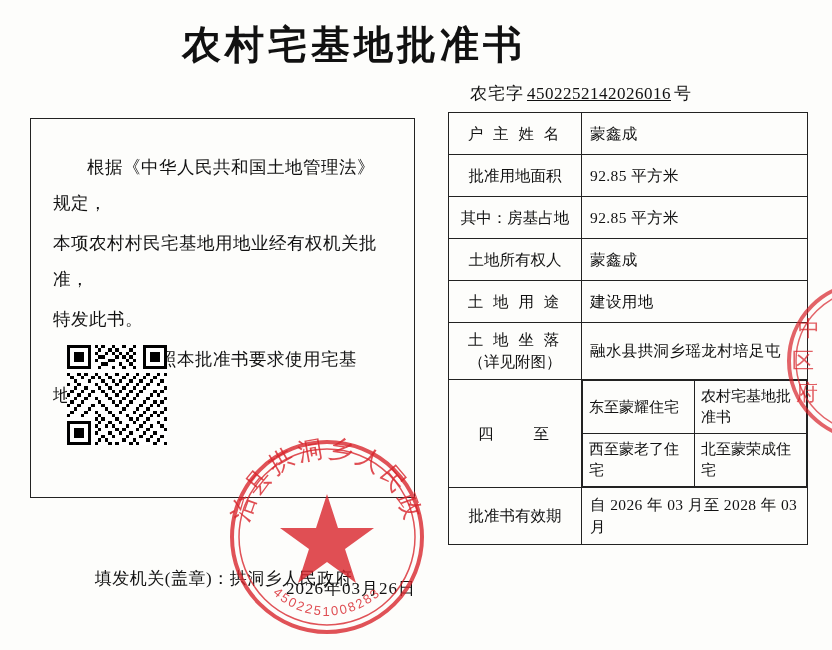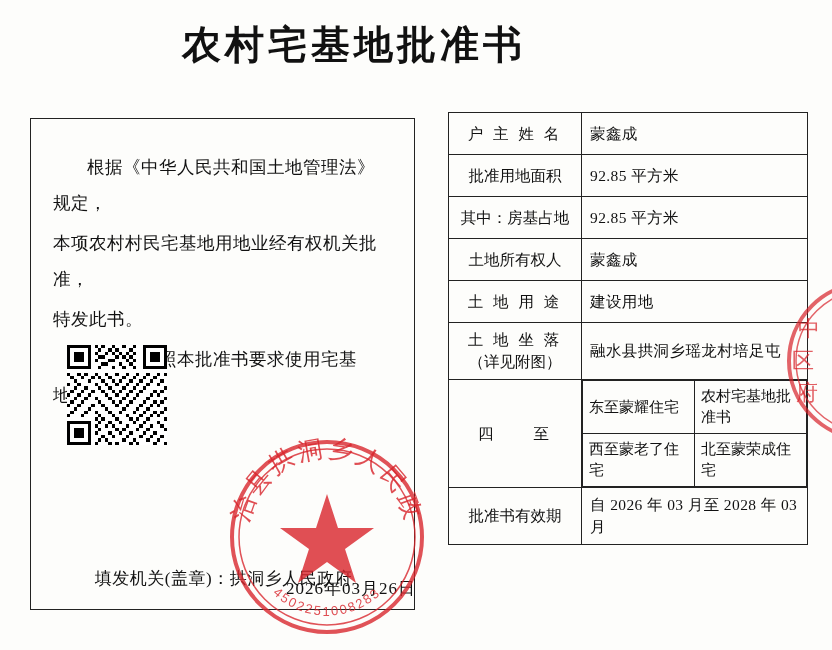--- a/index.html
+++ b/index.html
@@ -46,21 +46,21 @@
     padding: 0 3px;
     letter-spacing: 0.5px;
   }
 
   
   .decl-box {
     position: absolute;
     left: 30px;
     top: 118px;
     width: 385px;
-    height: 492px;
+    height: 380px;
     border: 1px solid #222;
     box-sizing: border-box;
   }
   .decl-text {
     padding: 30px 22px 0 22px;
     font-size: 17.5px;
     line-height: 36px;
     letter-spacing: 0.5px;
   }
   .decl-text p {
@@ -171,20 +171,23 @@
     height: 170px;
   }
 </style>
 </head>
 <body>
 
 <div class="page">
 
   <div class="doc-title">农村宅基地批准书</div>
 
+  <div class="serial-line">
+    <span>农宅字</span><span class="serial-number">4502252142026016</span><span>号</span>
+  </div>
 
   <div class="decl-box">
     <div class="decl-text">
       <p class="indent2">根据《中华人民共和国土地管理法》规定，</p>
       <p>本项农村村民宅基地用地业经有权机关批准，</p>
       <p>特发此书。</p>
       <p class="indent2">请严格按照本批准书要求使用宅基地。</p>
     </div>
 
     <div class="qr-wrap">

